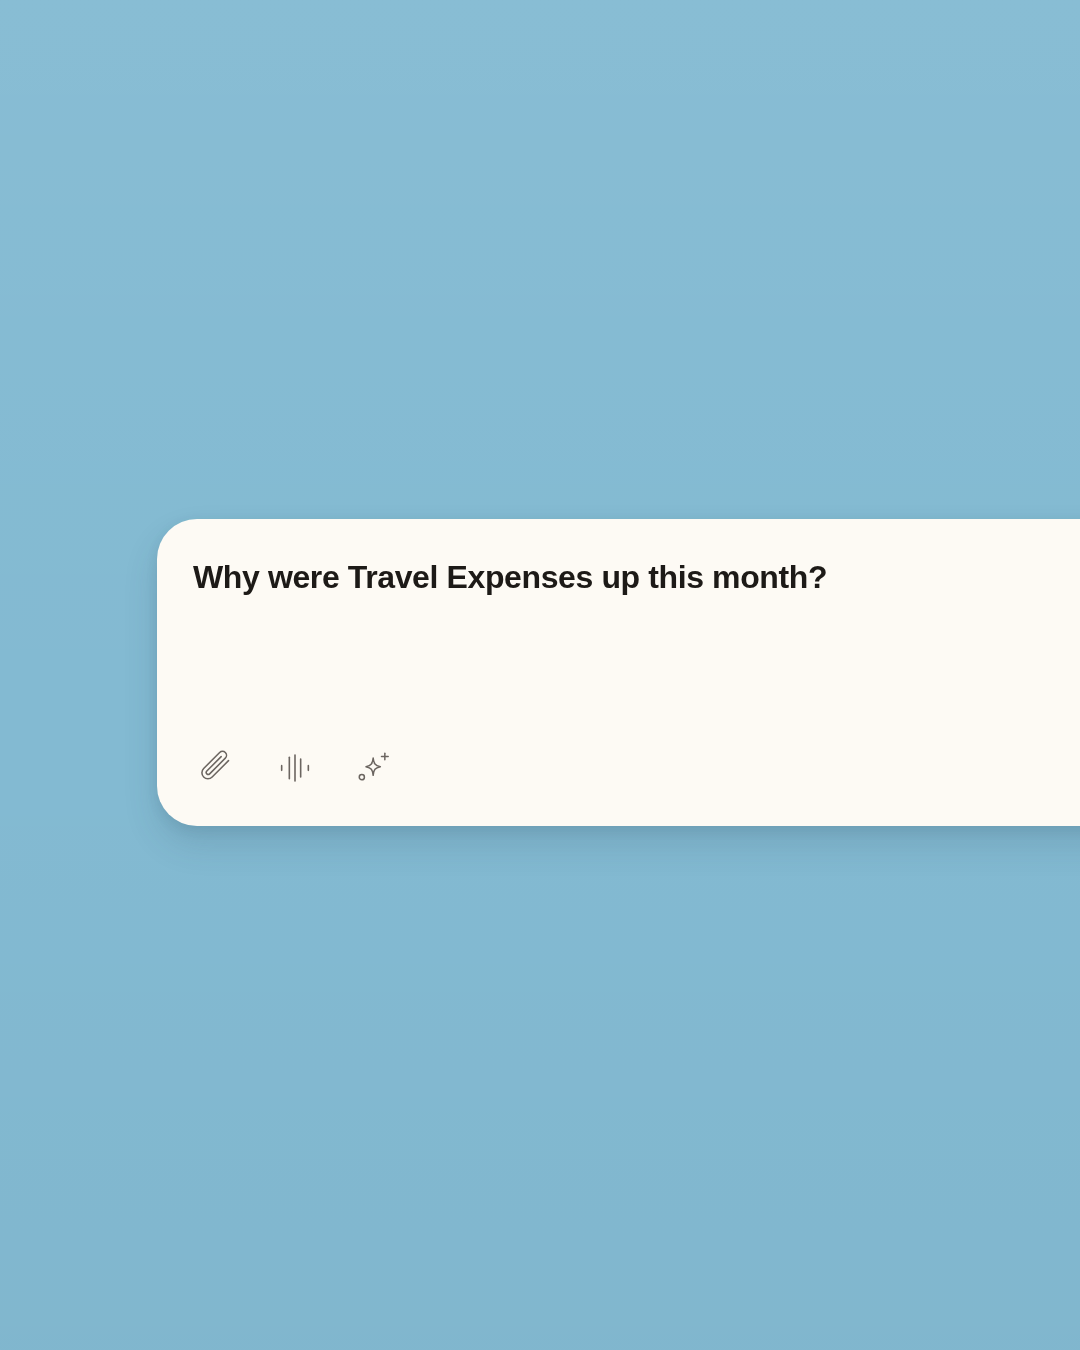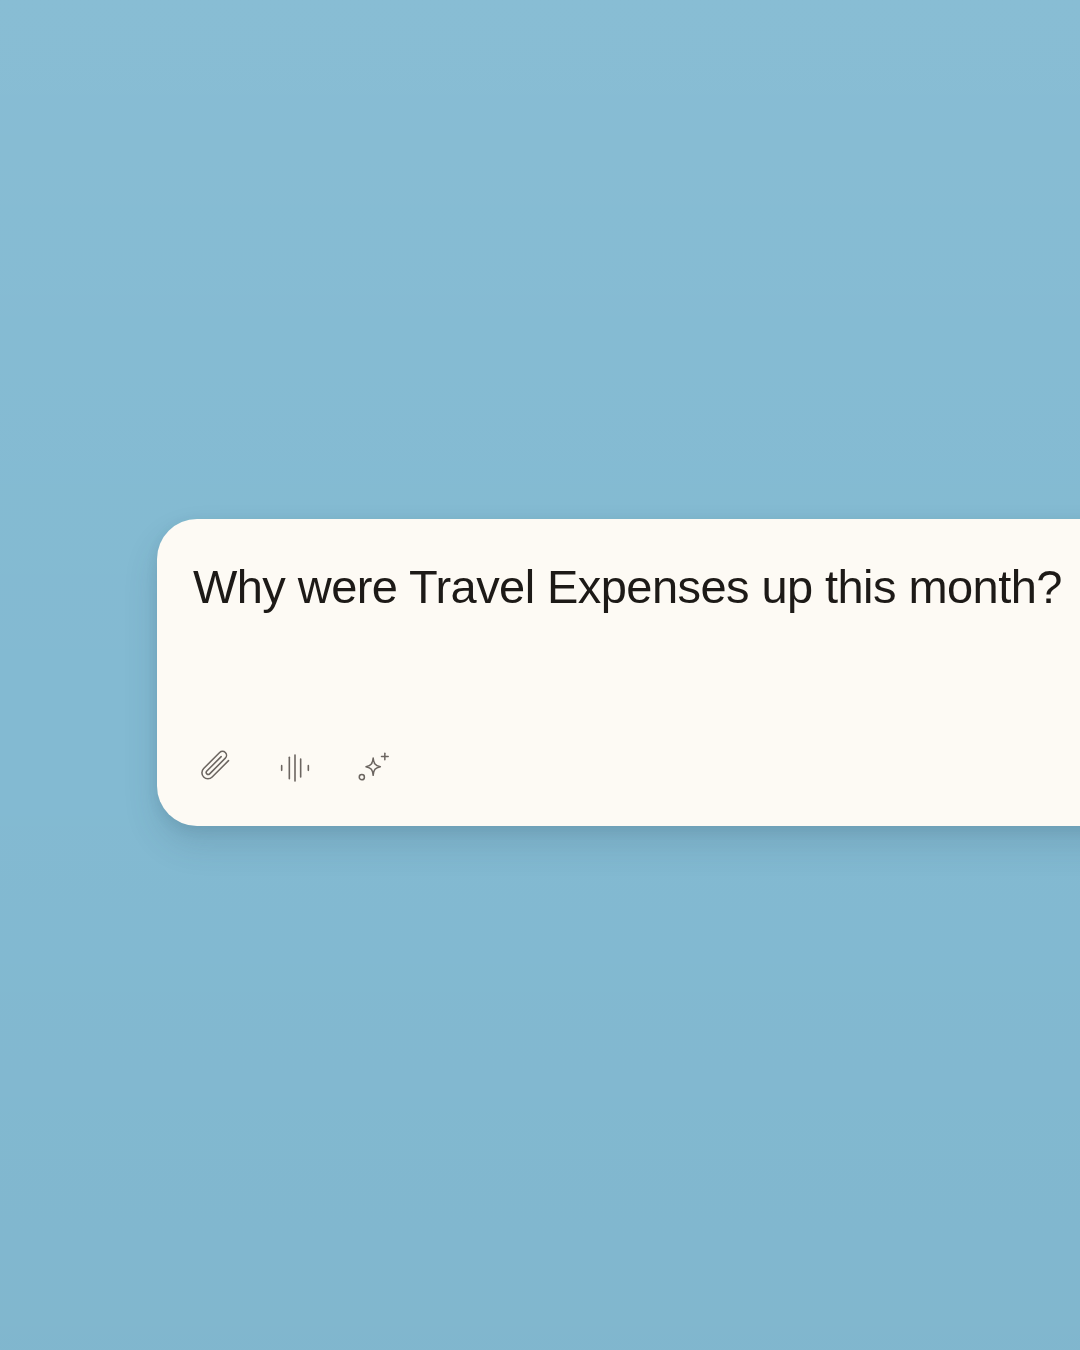--- a/index.html
+++ b/index.html
@@ -48,22 +48,22 @@
     position: relative;
     width: 100%;
     height: 100%;
     padding: 34px 40px 34px 36px;
   }
 
   .prompt-text {
     position: absolute;
     left: 36px;
     top: 40px;
-    font-size: 47px;
-    font-weight: 400;
+    font-size: 32px;
+    font-weight: 700;
     line-height: 1.18;
     letter-spacing: -0.012em;
     color: #1d1a17;
     white-space: nowrap;
   }
 
   
   .toolbar {
     position: absolute;
     left: 36px;

